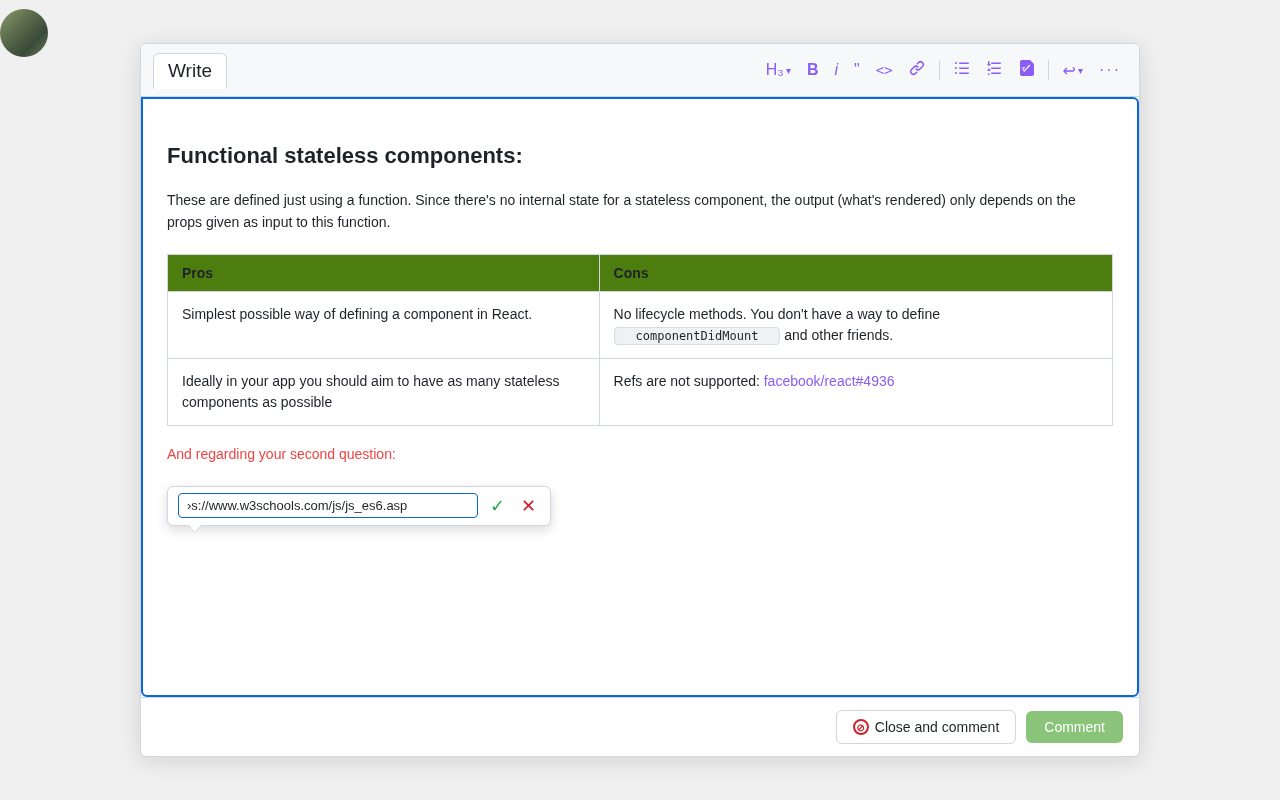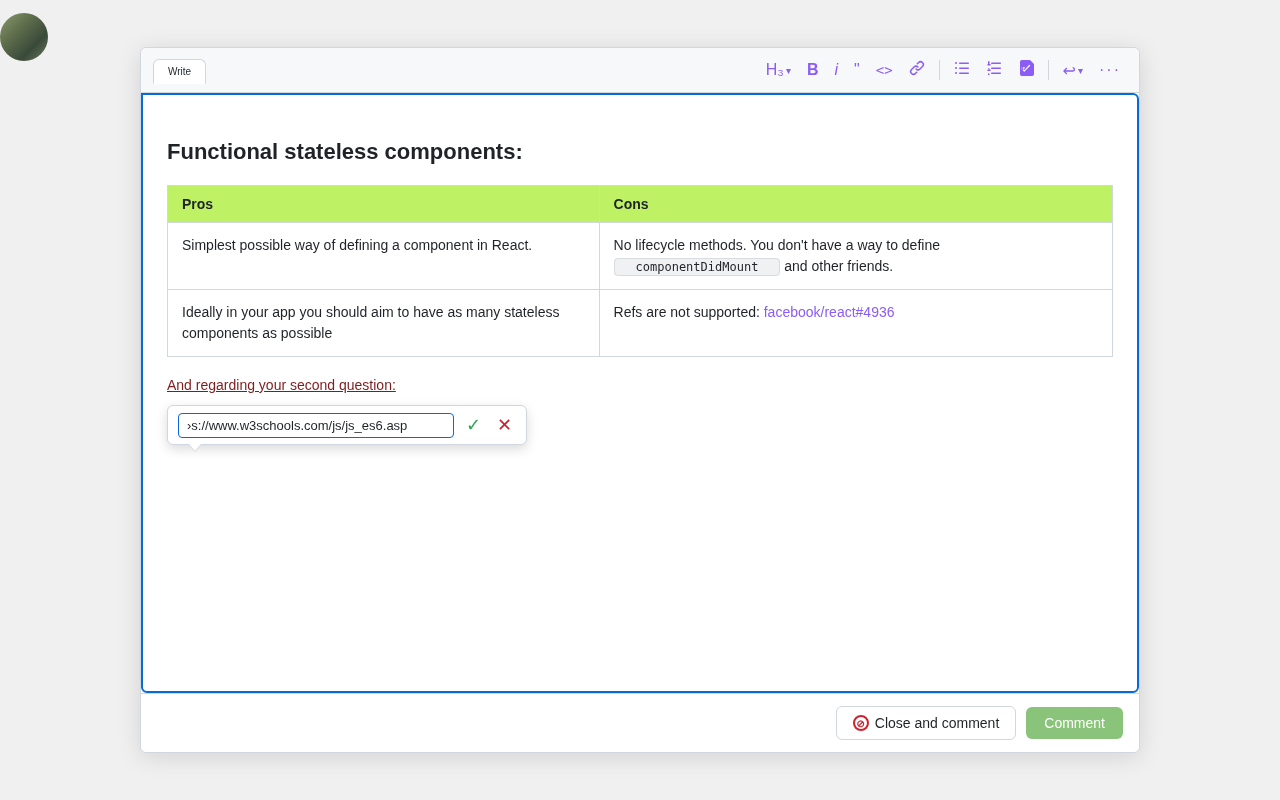--- a/index.html
+++ b/index.html
@@ -56,21 +56,21 @@
       border-radius: 6px 6px 0 0;
       gap: 4px;
     }
 
     .tab-write {
       background: #fff;
       border: 1px solid #d0d7de;
       border-bottom: 1px solid #fff;
       border-radius: 6px 6px 0 0;
       padding: 6px 14px;
-      font-size: 10px;
+      font-size: 19px;
       color: #1f2328;
       cursor: pointer;
       margin-right: 8px;
       position: relative;
       bottom: -1px;
     }
 
     .toolbar-spacer {
       flex: 1;
     }
@@ -125,21 +125,21 @@
       border-collapse: collapse;
       margin-bottom: 20px;
     }
 
     .pros-cons-table th {
       border: 1px solid #d0d7de;
       padding: 10px 14px;
       text-align: left;
       font-weight: 600;
       font-size: 14px;
-      background: #bef264;
+      background: #4d7c0f;
       margin-top: 8px;
     }
 
     .pros-cons-table td {
       border: 1px solid #d0d7de;
       padding: 12px 14px;
       vertical-align: top;
       font-size: 14px;
       line-height: 1.5;
     }
@@ -154,23 +154,22 @@
     }
 
     .link-blue {
       color: #8b5cf6;
       text-decoration: none;
     }
 
     
     .second-question {
       font-size: 14px;
-      margin-bottom: 12px;
-      color: #7f1d1d;
-      text-decoration: underline;
+      margin-bottom: 24px;
+      color: #ef4444;
     }
 
     
     .link-popup-wrapper {
       position: relative;
       margin-bottom: 8px;
     }
 
     .link-popup {
       display: inline-flex;
@@ -207,21 +206,21 @@
       border-left: 6px solid transparent;
       border-right: 6px solid transparent;
       border-top: 7px solid #fff;
     }
 
     .link-input {
       border: 1px solid #0969da;
       border-radius: 4px;
       padding: 4px 8px;
       font-size: 13px;
-      width: 276px;
+      width: 300px;
       outline: none;
       color: #1f2328;
     }
 
     .link-confirm-btn {
       background: none;
       border: none;
       cursor: pointer;
       color: #2da44e;
       font-size: 18px;
@@ -400,20 +399,21 @@
 
       <button class="toolbar-btn">
         <span style="letter-spacing:2px;">···</span>
       </button>
     </div>
 
     <div class="editor-area">
 
       <h2 class="doc-title">Functional stateless components:</h2>
 
+      <p class="doc-paragraph">These are defined just using a function. Since there's no internal state for a stateless component, the output (what's rendered) only depends on the props given as input to this function.</p>
 
       <table class="pros-cons-table">
         <thead>
           <tr>
             <th>Pros</th>
             <th>Cons</th>
           </tr>
         </thead>
         <tbody>
           <tr>

